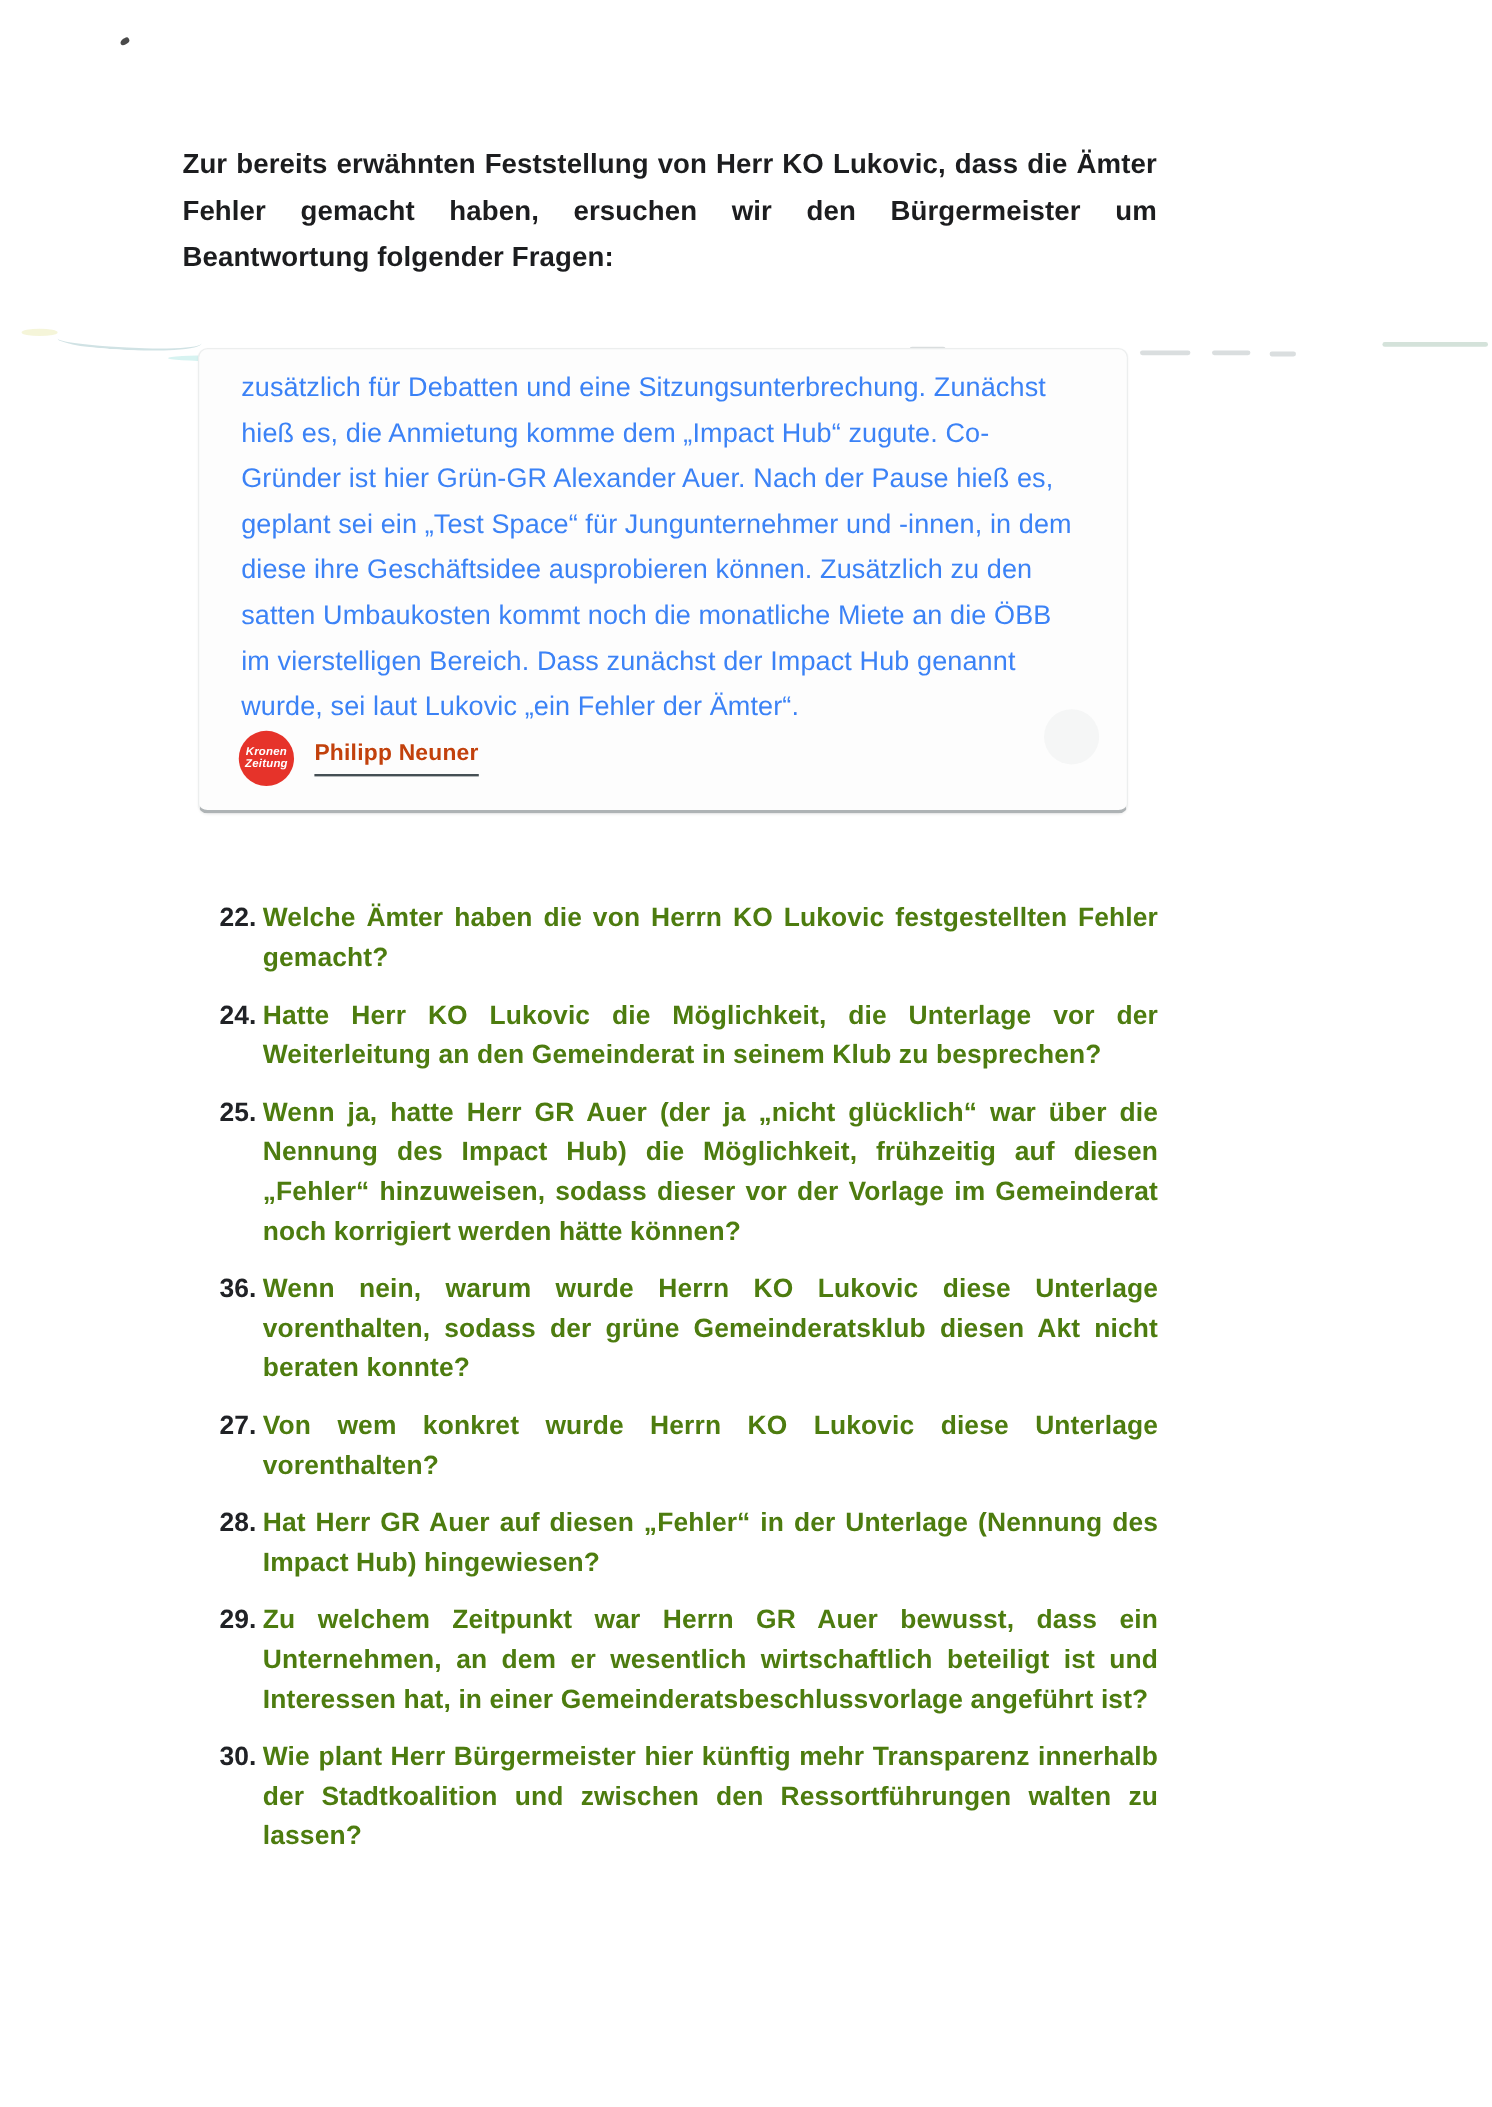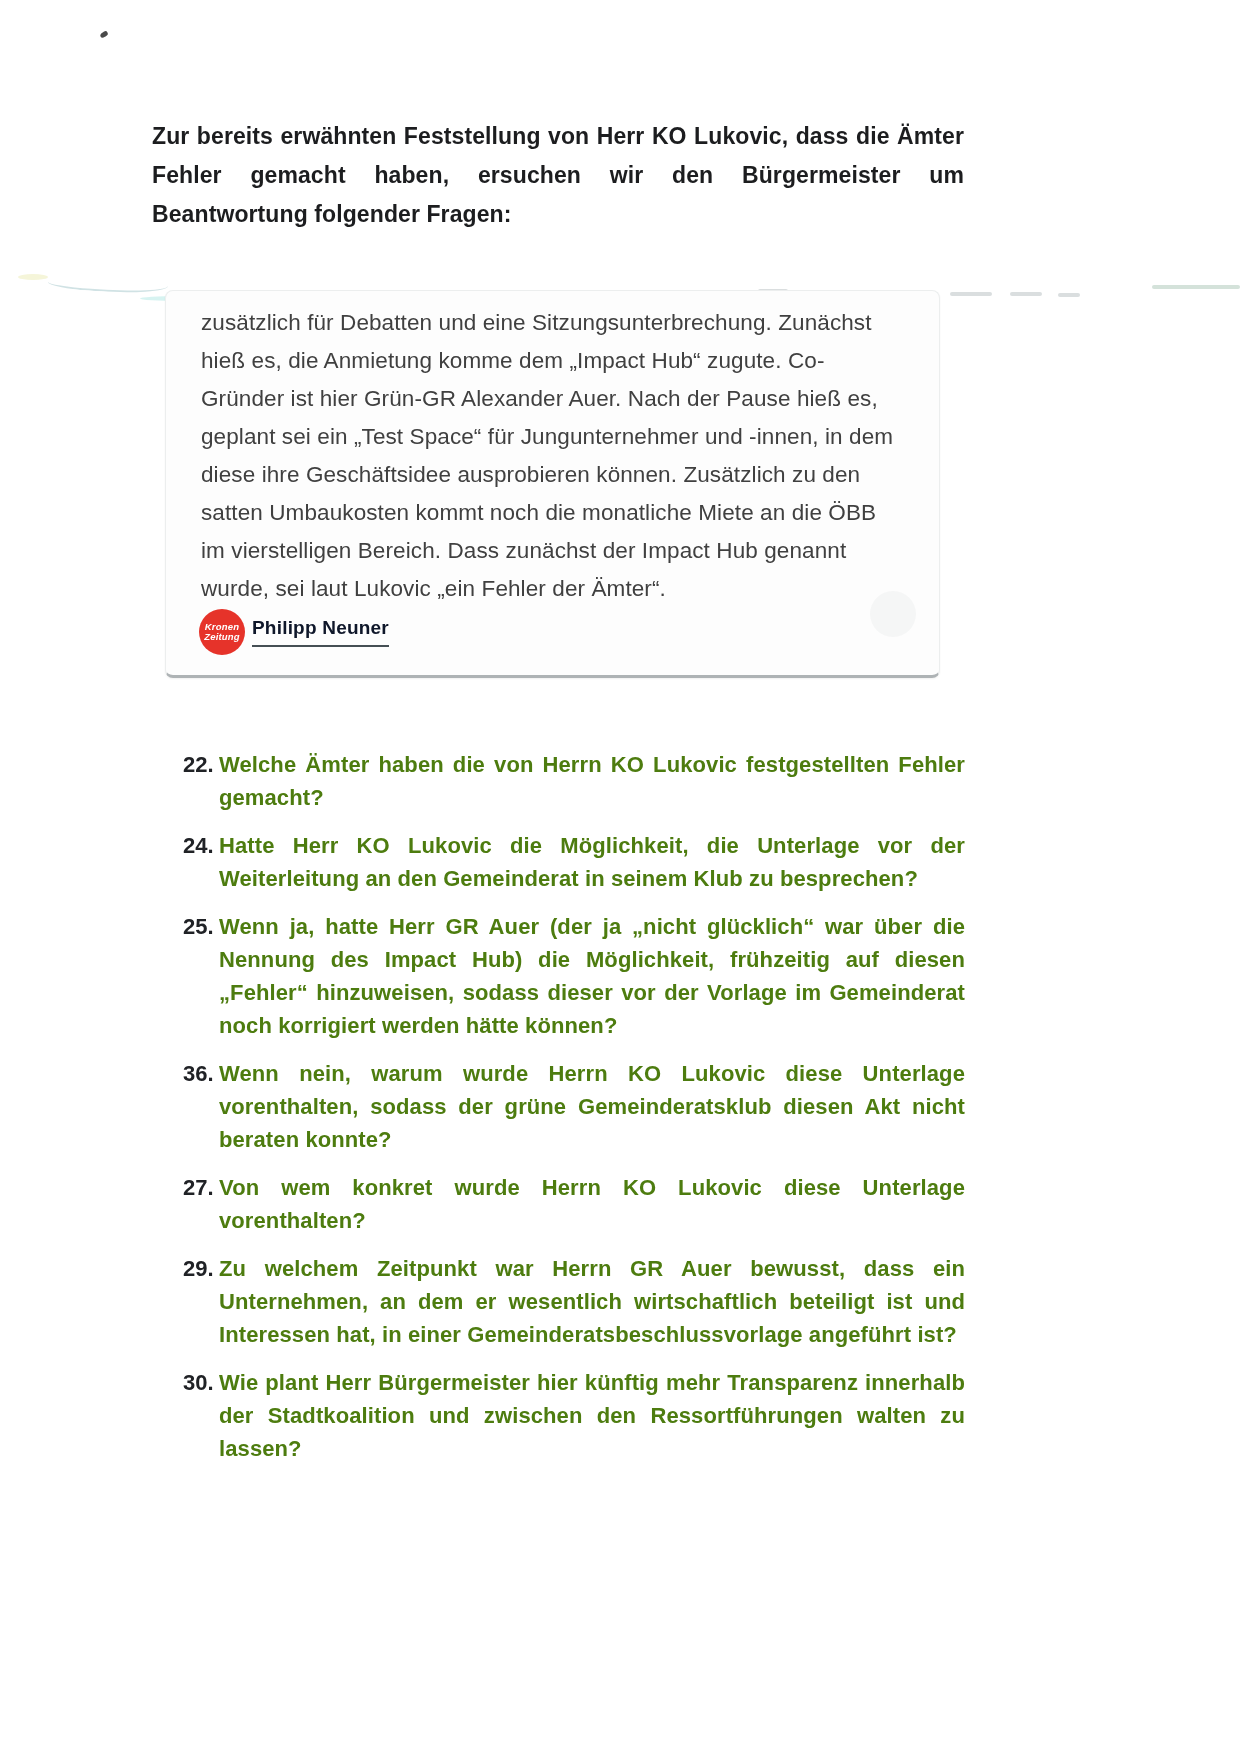--- a/index.html
+++ b/index.html
@@ -74,21 +74,21 @@
     box-sizing:border-box;
   }
   .quote-text{
     position:absolute;
     left:35px; top:13px;
     width:702px;
     margin:0;
     font-size:22.5px;
     font-weight:400;
     line-height:38px;
-    color:#404040;
+    color:#3b82f6;
     letter-spacing:.1px;
   }
   .byline{
     position:absolute;
     left:33px; top:318px;
     display:flex;
     align-items:center;
   }
   .krone-logo{
     width:46px; height:46px;
@@ -99,24 +99,24 @@
     flex-direction:column;
     align-items:center;
     justify-content:center;
     font-size:9.5px;
     font-weight:700;
     line-height:10px;
     letter-spacing:.2px;
     font-style:italic;
   }
   .author{
-    margin-left:7px;
+    margin-left:17px;
     font-size:19px;
     font-weight:700;
-    color:#0f172a;
+    color:#c2410c;
     padding-bottom:6px;
     border-bottom:2px solid #454f54;
     letter-spacing:.2px;
   }
   .faint-circle{
     position:absolute;
     right:23px; top:300px;
     width:46px; height:46px;
     border-radius:50%;
     background:rgba(120,130,135,.06);
@@ -198,20 +198,24 @@
     </li>
     <li class="q-item">
       <span class="q-num">36.</span>
       <div class="q-text">Wenn nein, warum wurde Herrn KO Lukovic diese Unterlage vorenthalten, sodass der grüne Gemeinderatsklub diesen Akt nicht beraten konnte?</div>
     </li>
     <li class="q-item">
       <span class="q-num">27.</span>
       <div class="q-text">Von wem konkret wurde Herrn KO Lukovic diese Unterlage vorenthalten?</div>
     </li>
     <li class="q-item">
+      <span class="q-num">28.</span>
+      <div class="q-text">Hat Herr GR Auer auf diesen „Fehler“ in der Unterlage (Nennung des Impact Hub) hingewiesen?</div>
+    </li>
+    <li class="q-item">
       <span class="q-num">29.</span>
       <div class="q-text">Zu welchem Zeitpunkt war Herrn GR Auer bewusst, dass ein Unternehmen, an dem er wesentlich wirtschaftlich beteiligt ist und Interessen hat, in einer Gemeinderatsbeschlussvorlage angeführt ist?</div>
     </li>
     <li class="q-item">
       <span class="q-num">30.</span>
       <div class="q-text">Wie plant Herr Bürgermeister hier künftig mehr Transparenz innerhalb der Stadtkoalition und zwischen den Ressortführungen walten zu lassen?</div>
     </li>
   </ol>
 
 </div>

